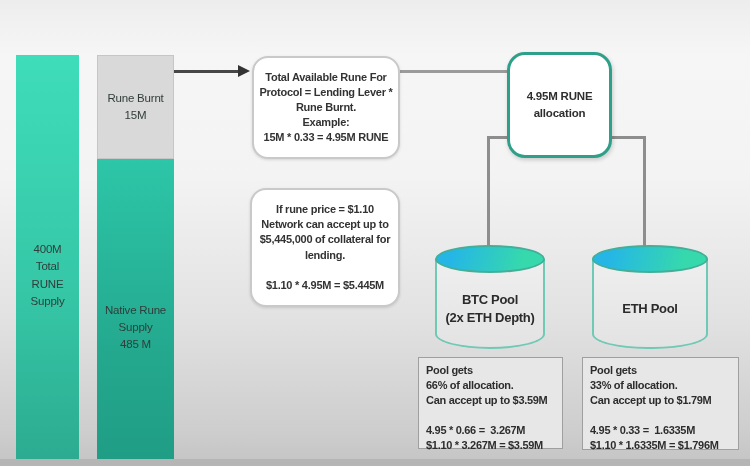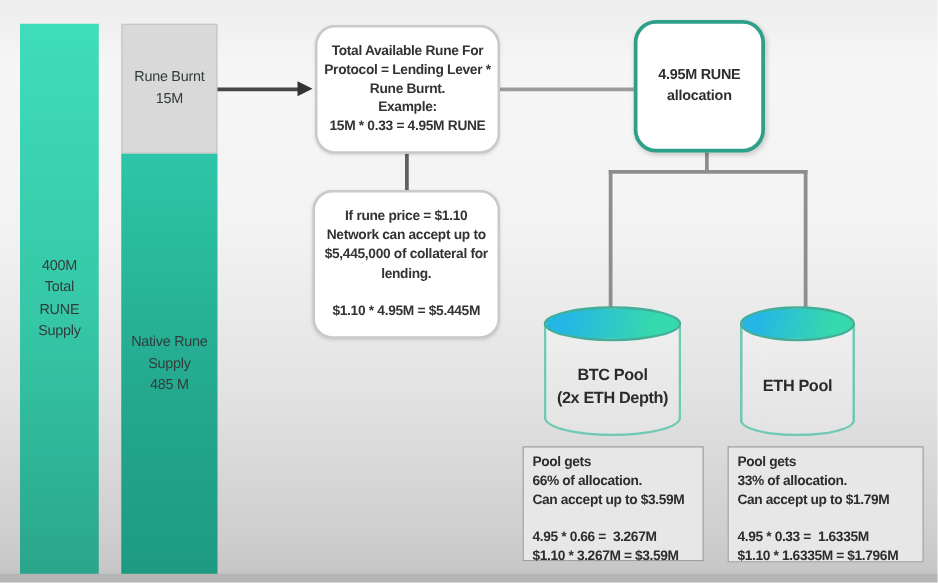--- a/index.html
+++ b/index.html
@@ -3,21 +3,21 @@
 <meta charset="utf-8">
 <style>
   * { margin:0; padding:0; box-sizing:border-box; }
   html,body { width:750px; height:466px; }
   body { font-family:"Liberation Sans","DejaVu Sans",sans-serif; color:#2e2e2e; }
   .canvas {
     position:relative; width:750px; height:466px; overflow:hidden;
     background:linear-gradient(180deg,#ededed 0%,#f6f6f6 12%,#f3f3f3 38%,#e2e2e2 68%,#cecece 92%,#c4c4c4 100%);
   }
   .abs { position:absolute; }
-  .center-txt { display:flex; align-items:center; justify-content:center; text-align:center; }
+  .center-txt { display:flex; align-items:center; justify-content:center; text-align:center;margin-top:36px; }
   .pre { white-space:pre-line; }
   .prew { white-space:pre-wrap; }
 
   
   .total-bar {
     left:16px; top:19px; width:63px; height:441px;
     background:linear-gradient(180deg,#3fddba 0%,#35c6a6 55%,#2aa58c 100%);
   }
   .bar-label { font-size:11.5px; font-weight:400; line-height:1.5; color:#313d3a; letter-spacing:-0.2px; }
   .burnt-seg {
@@ -58,21 +58,21 @@
   .conn-box1-alloc { left:400px; top:70px; width:107px; height:3px; background:#9b9b9b; }
   .conn-box1-box2  { left:324px; top:123px; width:3px; height:29px; background:#5f5f5f; }
   .conn-alloc-down { left:564px; top:122px; width:3px; height:16px; }
   .conn-branch-h   { left:487px; top:136px; width:159px; height:3px; }
   .conn-branch-l   { left:487px; top:136px; width:3px; height:110px; }
   .conn-branch-r   { left:643px; top:136px; width:3px; height:110px; }
 
   
   .cyl { position:absolute; height:104px; }
   .cyl-btc { left:435px; top:245px; width:110px; }
-  .cyl-eth { left:592px; top:245px; width:92px; }
+  .cyl-eth { left:592px; top:245px; width:116px; }
   .cyl-body {
     position:absolute; top:14px; left:0; right:0; bottom:0;
     background:linear-gradient(180deg,#efefef 0%,#e3e3e3 100%);
     border:2px solid #6fc9b4; border-top:none;
     border-radius:0 0 55px 55px / 0 0 15px 15px;
     display:flex; align-items:center; justify-content:center; text-align:center;
     padding-top:12px;
   }
   .cyl-top {
     position:absolute; top:0; left:0; right:0; height:28px;

